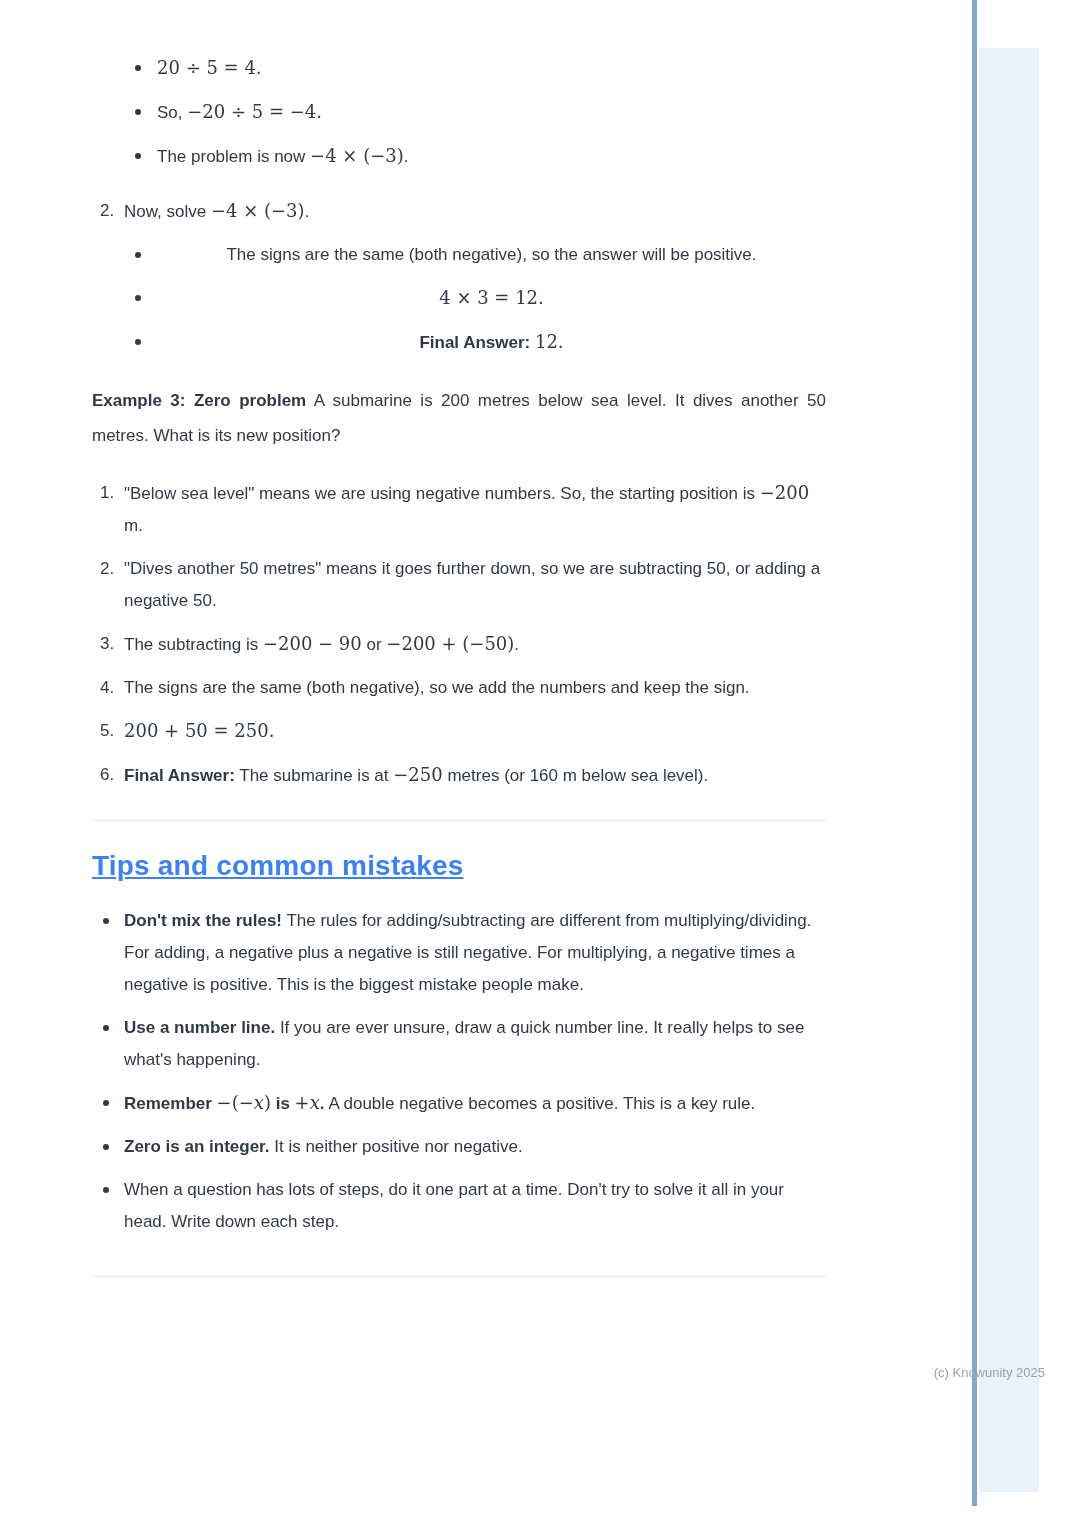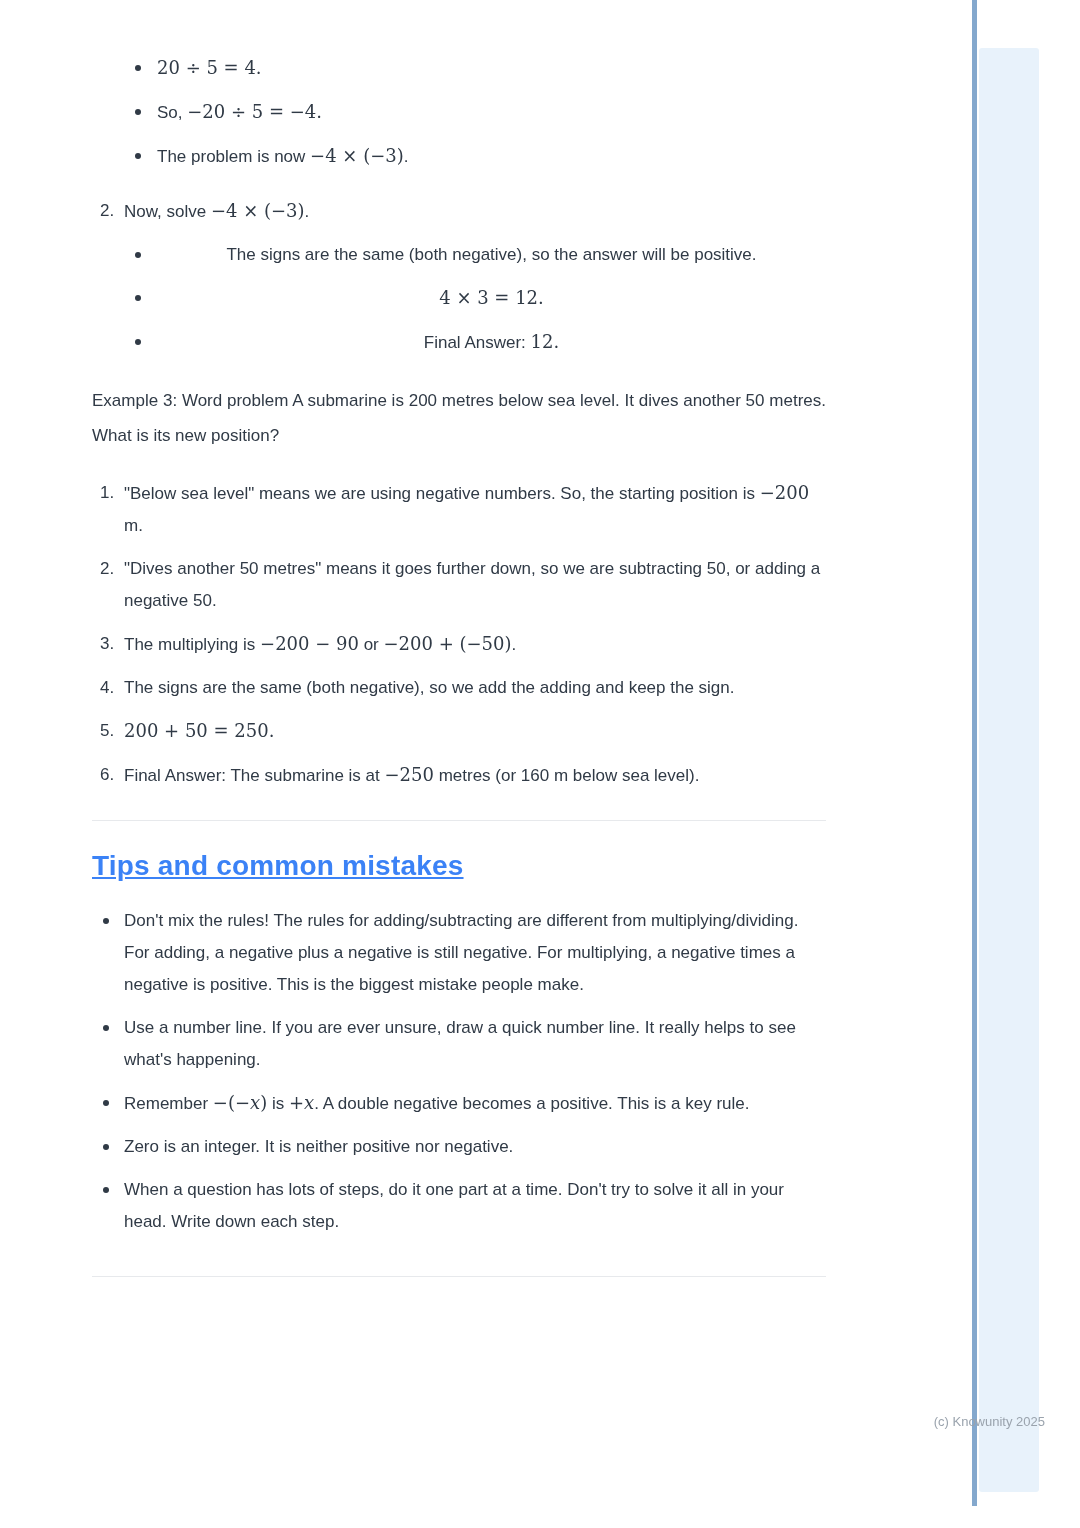--- a/index.html
+++ b/index.html
@@ -38,21 +38,21 @@
   ul.bullets.lvl1 .bullet { left: 11px; }
   
   ul.bullets.sub { margin: 11px 0 0 11px; text-align: center; }
   ul.bullets.sub li { padding-left: 22px; }
   
   ol.numlist li { padding-left: 32px; }
   ol.numlist .num { position: absolute; left: 8px; top: 0; }
   ol.solve { margin-top: 22px; }
   ol.steps { margin-top: 0; }
   
-  .seg-b { font-weight: 400; }
+  .seg-b { font-weight: 700; }
   .seg-m { font-family: "DejaVu Serif", "Liberation Serif", serif; font-size: 18px; }
   .seg-mi { font-family: "DejaVu Serif", "Liberation Serif", serif; font-size: 18px; font-style: italic; }
   
   p.example {
     margin: 24px 0 24px 0;
     line-height: 35px;
     text-align: justify;
   }
   hr.divider {
     border: none;
@@ -81,21 +81,21 @@
     position: absolute;
     left: 979px; top: 48px;
     width: 60px; height: 1444px;
     background: var(--rail-panel, #e8f2fb);
     border-radius: 3px;
     z-index: 1;
   }
   
   .footer {
     position: absolute;
-    top: 1413px; right: 70px;
+    top: 1364px; right: 70px;
     font-size: 13px;
     line-height: 18px;
     color: var(--footer-text, #9aa3ad);
     z-index: 5;
   }
 </style>
 </head>
 <body>
 
 <div class="page">
@@ -109,27 +109,27 @@
       </ul>
 
     <ol class="numlist solve">
         <li><span class="num">2.</span><span class="li-body"><span class="seg-t">Now, solve </span><span class="seg-m">−4 × (−3)</span><span class="seg-t">.</span></span><ul class="bullets sub">
             <li><span class="bullet"></span><span class="li-body"><span class="seg-t">The signs are the same (both negative), so the answer will be positive.</span></span></li>
             <li><span class="bullet"></span><span class="li-body"><span class="seg-m">4 × 3 = 12.</span></span></li>
             <li><span class="bullet"></span><span class="li-body"><span class="seg-b">Final Answer:</span><span class="seg-t"> </span><span class="seg-m">12.</span></span></li>
           </ul></li>
       </ol>
 
-    <p class="example"><span class="seg-b">Example 3: Word problem</span><span class="seg-t"> A submarine is 200 metres below sea level. It dives another 50 metres. What is its new position?</span></p>
+    <p class="example"><span class="seg-b">Example 3: Zero problem</span><span class="seg-t"> A submarine is 200 metres below sea level. It dives another 50 metres. What is its new position?</span></p>
 
     <ol class="numlist steps">
         <li><span class="num">1.</span><span class="li-body"><span class="seg-t">"Below sea level" means we are using negative numbers. So, the starting position is </span><span class="seg-m">−200</span><span class="seg-t"> m.</span></span></li>
         <li><span class="num">2.</span><span class="li-body"><span class="seg-t">"Dives another 50 metres" means it goes further down, so we are subtracting 50, or adding a negative 50.</span></span></li>
-        <li><span class="num">3.</span><span class="li-body"><span class="seg-t">The multiplying is </span><span class="seg-m">−200 − 90</span><span class="seg-t"> or </span><span class="seg-m">−200 + (−50)</span><span class="seg-t">.</span></span></li>
-        <li><span class="num">4.</span><span class="li-body"><span class="seg-t">The signs are the same (both negative), so we add the adding and keep the sign.</span></span></li>
+        <li><span class="num">3.</span><span class="li-body"><span class="seg-t">The subtracting is </span><span class="seg-m">−200 − 90</span><span class="seg-t"> or </span><span class="seg-m">−200 + (−50)</span><span class="seg-t">.</span></span></li>
+        <li><span class="num">4.</span><span class="li-body"><span class="seg-t">The signs are the same (both negative), so we add the numbers and keep the sign.</span></span></li>
         <li><span class="num">5.</span><span class="li-body"><span class="seg-m">200 + 50 = 250.</span></span></li>
         <li><span class="num">6.</span><span class="li-body"><span class="seg-b">Final Answer:</span><span class="seg-t"> The submarine is at </span><span class="seg-m">−250</span><span class="seg-t"> metres (or 160 m below sea level).</span></span></li>
       </ol>
 
     <hr class="divider">
 
     <h2 class="tips-heading">Tips and common mistakes</h2>
 
     <ul class="bullets lvl1">
         <li><span class="bullet"></span><span class="li-body"><span class="seg-b">Don't mix the rules!</span><span class="seg-t"> The rules for adding/subtracting are different from multiplying/dividing. For adding, a negative plus a negative is still negative. For multiplying, a negative times a negative is positive. This is the biggest mistake people make.</span></span></li>

